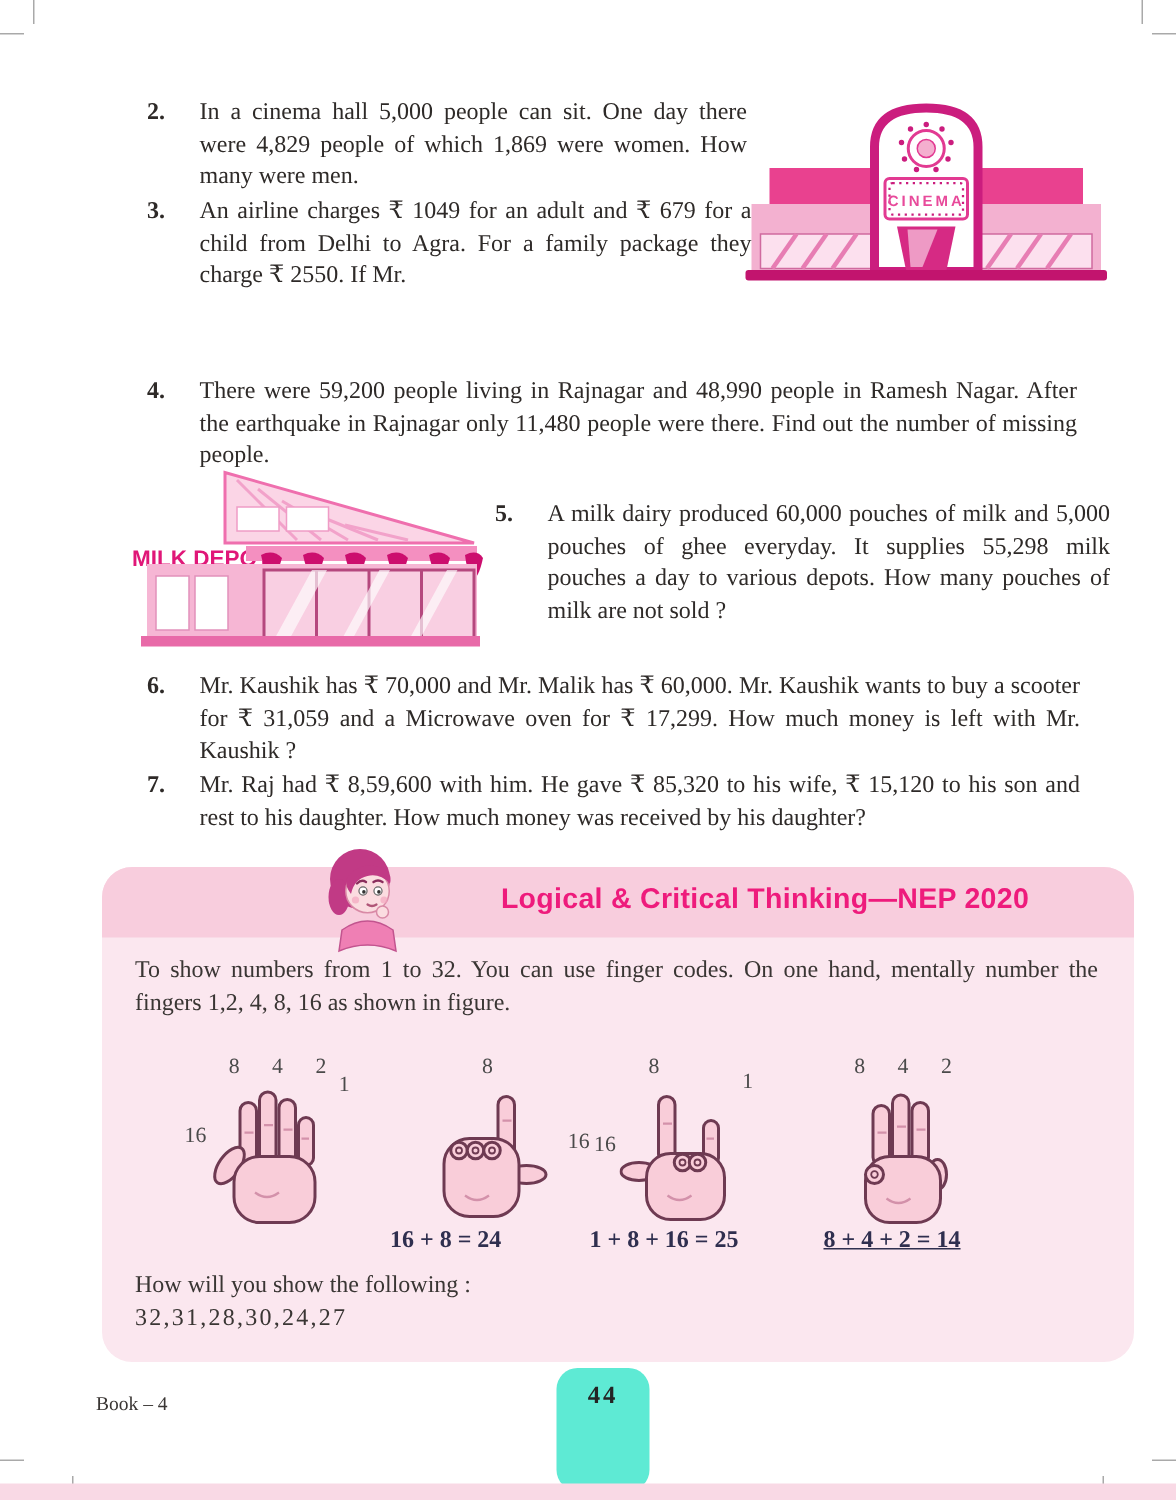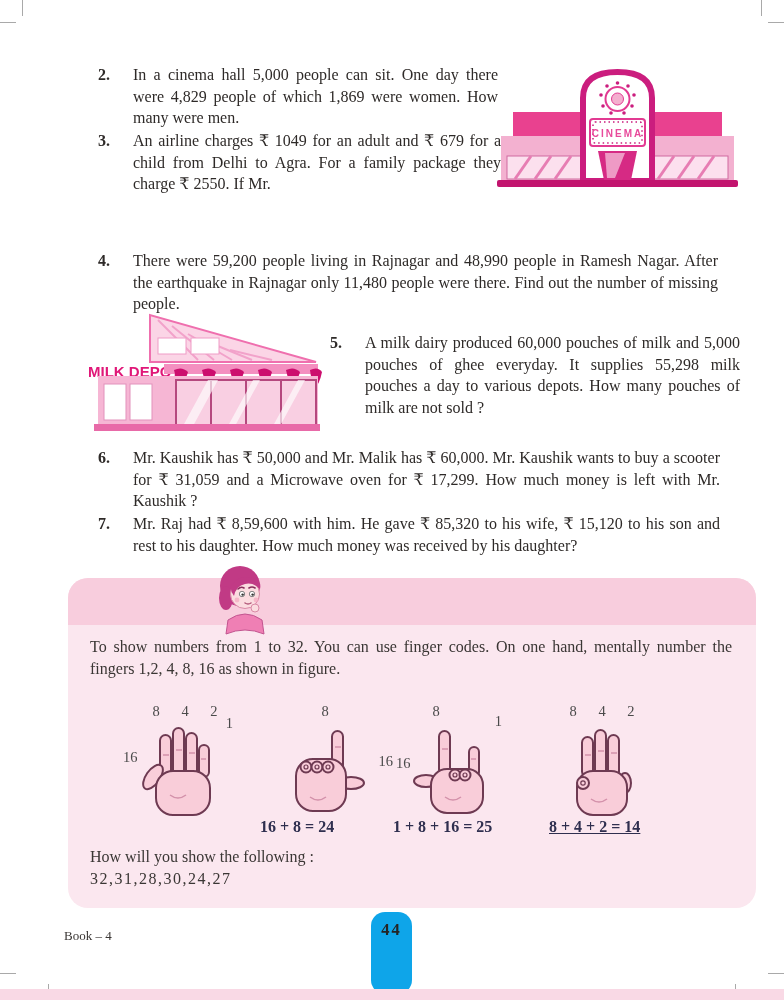--- a/index.html
+++ b/index.html
@@ -61,22 +61,22 @@
 
   .equation{position:absolute; top:240px; width:130px; text-align:left;
     font-weight:bold; font-size:16px; color:#2f2f4f;}
   .eq-1{left:192px;} .eq-2{left:325px;} .eq-3{left:481px;text-decoration:underline;}
 
   .nep-q1{position:absolute; left:22px; top:270px; font-size:16px; color:#3a3634;}
   .nep-q2{position:absolute; left:22px; top:292px; font-size:16px; color:#3a3634; letter-spacing:1.5px;}
 
   
   .book-label{position:absolute; left:64px; top:928px; font-size:13px; color:#3a3634;}
-  .page-tab{position:absolute; left:371px; top:912px; width:41px; height:82px;
-    background:#0ea5e9; border-radius:14px;}
+  .page-tab{position:absolute; left:371px; top:912px; width:62px; height:82px;
+    background:#5eead4; border-radius:14px;}
   .page-num{position:absolute; left:0; right:0; top:8px; text-align:center;
     font-weight:bold; font-size:16.5px; letter-spacing:2px; color:#242424;}
 </style>
 </head>
 <body>
 
 <div class="page">
 
   <div class="crop v" style="left:22px; top:0;"></div>
   <div class="crop h" style="left:0; top:22px;"></div>
@@ -178,21 +178,21 @@
   <div class="problem" id="p4">
     <span class="pnum">4.</span>
     <span class="ptext">There were 59,200 people living in Rajnagar and 48,990 people in Ramesh Nagar. After the earthquake in Rajnagar only 11,480 people were there. Find out the number of missing people.</span>
   </div>
   <div class="problem" id="p5">
     <span class="pnum">5.</span>
     <span class="ptext">A milk dairy produced 60,000 pouches of milk and 5,000 pouches of ghee everyday. It supplies 55,298 milk pouches a day to various depots. How many pouches of milk are not sold ?</span>
   </div>
   <div class="problem" id="p6">
     <span class="pnum">6.</span>
-    <span class="ptext">Mr. Kaushik has ₹ 50,000 and Mr. Malik has ₹ 60,000. Mr. Kaushik wants to buy a scooter for ₹ 31,059 and a Microwave oven for ₹ 17,299. How much money is left with Mr. Kaushik ?</span>
+    <span class="ptext">Mr. Kaushik has ₹ 70,000 and Mr. Malik has ₹ 60,000. Mr. Kaushik wants to buy a scooter for ₹ 31,059 and a Microwave oven for ₹ 17,299. How much money is left with Mr. Kaushik ?</span>
   </div>
   <div class="problem" id="p7">
     <span class="pnum">7.</span>
     <span class="ptext">Mr. Raj had ₹ 8,59,600 with him. He gave ₹ 85,320 to his wife, ₹ 15,120 to his son and rest to his daughter. How much money was received by his daughter?</span>
   </div>
 
   <div class="nep-box">
     <div class="nep-header"></div>
 
     <svg class="girl" viewBox="0 0 70 78">
@@ -206,20 +206,21 @@
       <circle cx="43" cy="32" r="2.7" fill="#ffffff" stroke="#666" stroke-width="0.8"></circle>
       <circle cx="33.6" cy="32.6" r="1.2" fill="#333"></circle>
       <circle cx="43.6" cy="32.6" r="1.2" fill="#333"></circle>
       <path d="M36 41 q3 2 6 0" stroke="#b05577" stroke-width="1.5" fill="none" stroke-linecap="round"></path>
       <circle cx="28" cy="38" r="2.4" fill="#f3a7bf" opacity="0.7"></circle>
       <circle cx="47" cy="38" r="2.4" fill="#f3a7bf" opacity="0.7"></circle>
       <path d="M19 58 Q36 46 53 58 L55 72 Q36 64 17 72 Z" fill="#ef7fb4" stroke="#c2548f"></path>
       <circle cx="46" cy="46" r="4" fill="#fbdce0" stroke="#d98aa6"></circle>
     </svg>
 
+    <div class="nep-title">Logical &amp; Critical Thinking—NEP 2020</div>
     <div class="nep-intro">To show numbers from 1 to 32. You can use finger codes. On one hand, mentally number the fingers 1,2, 4, 8, 16 as shown in figure.</div>
 
     <div class="hand hand-1">
       <span class="lbl lbl-top">8 4 2</span>
       <span class="lbl lbl-right">1</span>
       <span class="lbl lbl-left">16</span>
       <svg viewBox="0 0 90 100">
         <g stroke="#6e3a52" stroke-width="2" fill="#f9cdd9" stroke-linejoin="round" stroke-linecap="round">
           <rect x="20" y="12" width="11" height="42" rx="5.5"></rect>
           <rect x="33" y="5" width="11" height="49" rx="5.5"></rect>

